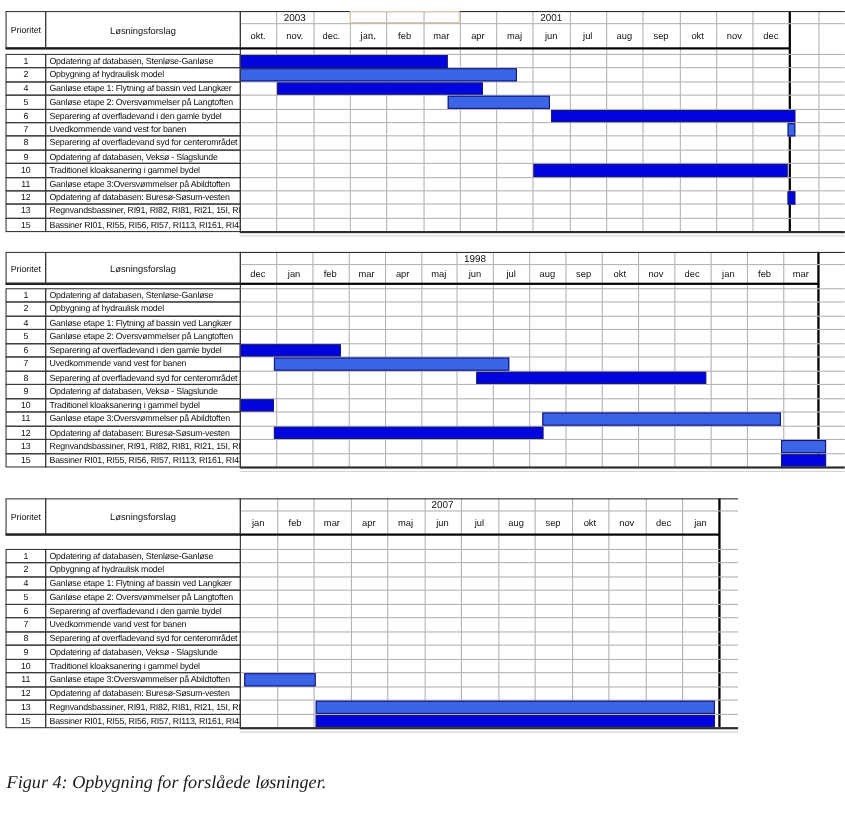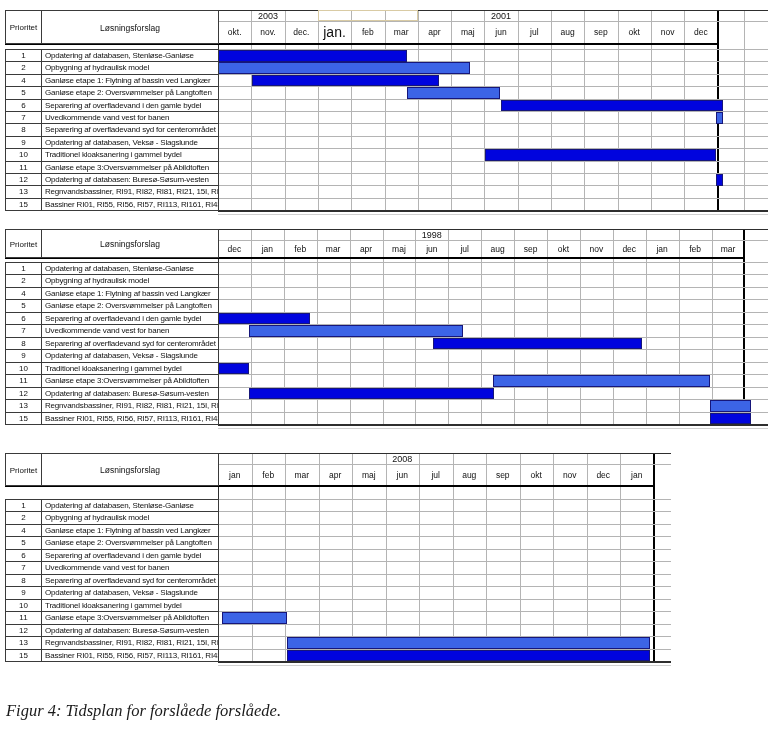--- a/index.html
+++ b/index.html
@@ -50,21 +50,21 @@
         <div class="abs" style="left: 0px; top: 175.4px; width: 549.5px; height: 1px; background: rgb(180, 180, 180);"></div>
         <div class="abs" style="left: 0px; top: 187.8px; width: 549.5px; height: 1px; background: rgb(180, 180, 180);"></div>
         <div class="abs" style="left: 0px; top: 200.2px; width: 549.5px; height: 2px; background: rgb(46, 46, 46);"></div>
         <div class="abs" style="left: 0px; top: 204.2px; width: 549.5px; height: 1px; background: rgb(208, 208, 208);"></div>
         <div class="abs" style="left: 99.9px; top: 0px; width: 99.9px; height: 11px; border: 1px solid rgb(217, 203, 164);"></div>
         <div class="abs" style="left: 24.95px; top: 0px; width: 50px; height: 11px; line-height: 12px; font-size: 9px; text-align: center;">2003</div>
         <div class="abs" style="left: 258.05px; top: 0px; width: 50px; height: 11px; line-height: 12px; font-size: 9px; text-align: center;">2001</div>
         <div class="abs" style="left: 0px; top: 11px; width: 33.3px; height: 23px; line-height: 23px; font-size: 8.5px; text-align: center;">okt.</div>
         <div class="abs" style="left: 33.3px; top: 11px; width: 33.3px; height: 23px; line-height: 23px; font-size: 8.5px; text-align: center;">nov.</div>
         <div class="abs" style="left: 66.6px; top: 11px; width: 33.3px; height: 23px; line-height: 23px; font-size: 8.5px; text-align: center;">dec.</div>
-        <div class="abs" style="left: 99.9px; top: 11px; width: 33.3px; height: 23px; line-height: 23px; font-size: 14px; text-align: center;">jan.</div>
+        <div class="abs" style="left: 99.9px; top: 11px; width: 33.3px; height: 23px; line-height: 23px; font-size: 10px; text-align: center; font-family: Liberation Serif, serif;">jan.</div>
         <div class="abs" style="left: 133.2px; top: 11px; width: 33.3px; height: 23px; line-height: 23px; font-size: 8.5px; text-align: center;">feb</div>
         <div class="abs" style="left: 166.5px; top: 11px; width: 33.3px; height: 23px; line-height: 23px; font-size: 8.5px; text-align: center;">mar</div>
         <div class="abs" style="left: 199.8px; top: 11px; width: 33.3px; height: 23px; line-height: 23px; font-size: 8.5px; text-align: center;">apr</div>
         <div class="abs" style="left: 233.1px; top: 11px; width: 33.3px; height: 23px; line-height: 23px; font-size: 8.5px; text-align: center;">maj</div>
         <div class="abs" style="left: 266.4px; top: 11px; width: 33.3px; height: 23px; line-height: 23px; font-size: 8.5px; text-align: center;">jun</div>
         <div class="abs" style="left: 299.7px; top: 11px; width: 33.3px; height: 23px; line-height: 23px; font-size: 8.5px; text-align: center;">jul</div>
         <div class="abs" style="left: 333px; top: 11px; width: 33.3px; height: 23px; line-height: 23px; font-size: 8.5px; text-align: center;">aug</div>
         <div class="abs" style="left: 366.3px; top: 11px; width: 33.3px; height: 23px; line-height: 23px; font-size: 8.5px; text-align: center;">sep</div>
         <div class="abs" style="left: 399.6px; top: 11px; width: 33.3px; height: 23px; line-height: 23px; font-size: 8.5px; text-align: center;">okt</div>
         <div class="abs" style="left: 432.9px; top: 11px; width: 33.3px; height: 23px; line-height: 23px; font-size: 8.5px; text-align: center;">nov</div>
@@ -228,21 +228,21 @@
         <div class="abs" style="left: 0px; top: 108.3px; width: 452.5px; height: 1px; background: rgb(180, 180, 180);"></div>
         <div class="abs" style="left: 0px; top: 120.76px; width: 452.5px; height: 1px; background: rgb(180, 180, 180);"></div>
         <div class="abs" style="left: 0px; top: 133.22px; width: 452.5px; height: 1px; background: rgb(180, 180, 180);"></div>
         <div class="abs" style="left: 0px; top: 145.68px; width: 452.5px; height: 1px; background: rgb(180, 180, 180);"></div>
         <div class="abs" style="left: 0px; top: 158.14px; width: 452.5px; height: 1px; background: rgb(180, 180, 180);"></div>
         <div class="abs" style="left: 0px; top: 170.6px; width: 452.5px; height: 1px; background: rgb(180, 180, 180);"></div>
         <div class="abs" style="left: 0px; top: 183.06px; width: 452.5px; height: 1px; background: rgb(180, 180, 180);"></div>
         <div class="abs" style="left: 0px; top: 195.52px; width: 452.5px; height: 1px; background: rgb(180, 180, 180);"></div>
         <div class="abs" style="left: 0px; top: 207.98px; width: 452.5px; height: 2px; background: rgb(46, 46, 46);"></div>
         <div class="abs" style="left: 0px; top: 211.98px; width: 452.5px; height: 1px; background: rgb(208, 208, 208);"></div>
-        <div class="abs" style="left: 159.25px; top: 0px; width: 50px; height: 11px; line-height: 12px; font-size: 9px; text-align: center;">2008</div>
+        <div class="abs" style="left: 159.25px; top: 0px; width: 50px; height: 11px; line-height: 12px; font-size: 9px; text-align: center;">2007</div>
         <div class="abs" style="left: 0px; top: 11px; width: 33.5px; height: 22px; line-height: 22px; font-size: 8.5px; text-align: center;">jan</div>
         <div class="abs" style="left: 33.5px; top: 11px; width: 33.5px; height: 22px; line-height: 22px; font-size: 8.5px; text-align: center;">feb</div>
         <div class="abs" style="left: 67px; top: 11px; width: 33.5px; height: 22px; line-height: 22px; font-size: 8.5px; text-align: center;">mar</div>
         <div class="abs" style="left: 100.5px; top: 11px; width: 33.5px; height: 22px; line-height: 22px; font-size: 8.5px; text-align: center;">apr</div>
         <div class="abs" style="left: 134px; top: 11px; width: 33.5px; height: 22px; line-height: 22px; font-size: 8.5px; text-align: center;">maj</div>
         <div class="abs" style="left: 167.5px; top: 11px; width: 33.5px; height: 22px; line-height: 22px; font-size: 8.5px; text-align: center;">jun</div>
         <div class="abs" style="left: 201px; top: 11px; width: 33.5px; height: 22px; line-height: 22px; font-size: 8.5px; text-align: center;">jul</div>
         <div class="abs" style="left: 234.5px; top: 11px; width: 33.5px; height: 22px; line-height: 22px; font-size: 8.5px; text-align: center;">aug</div>
         <div class="abs" style="left: 268px; top: 11px; width: 33.5px; height: 22px; line-height: 22px; font-size: 8.5px; text-align: center;">sep</div>
         <div class="abs" style="left: 301.5px; top: 11px; width: 33.5px; height: 22px; line-height: 22px; font-size: 8.5px; text-align: center;">okt</div>
@@ -277,13 +277,13 @@
       <div class="abs cell" style="left: 0px; top: 158.14px; width: 37px; height: 13.46px; line-height: 12.46px; font-size: 8px; text-align: center;">11</div>
       <div class="abs cell" style="left: 36px; top: 158.14px; width: 178px; height: 13.46px; line-height: 12.46px; font-size: 8px; letter-spacing: -0.2px; padding-left: 3px;">Ganløse etape 3:Oversvømmelser på Abildtoften</div>
       <div class="abs cell" style="left: 0px; top: 170.6px; width: 37px; height: 13.46px; line-height: 12.46px; font-size: 8px; text-align: center;">12</div>
       <div class="abs cell" style="left: 36px; top: 170.6px; width: 178px; height: 13.46px; line-height: 12.46px; font-size: 8px; letter-spacing: -0.2px; padding-left: 3px;">Opdatering af databasen: Buresø-Søsum-vesten</div>
       <div class="abs cell" style="left: 0px; top: 183.06px; width: 37px; height: 13.46px; line-height: 12.46px; font-size: 8px; text-align: center;">13</div>
       <div class="abs cell" style="left: 36px; top: 183.06px; width: 178px; height: 13.46px; line-height: 12.46px; font-size: 8px; letter-spacing: -0.2px; padding-left: 3px;">Regnvandsbassiner, RI91, RI82, RI81, RI21, 15I, RI54</div>
       <div class="abs cell" style="left: 0px; top: 195.52px; width: 37px; height: 13.46px; line-height: 12.46px; font-size: 8px; text-align: center;">15</div>
       <div class="abs cell" style="left: 36px; top: 195.52px; width: 178px; height: 13.46px; line-height: 12.46px; font-size: 8px; letter-spacing: -0.2px; padding-left: 3px;">Bassiner RI01, RI55, RI56, RI57, RI113, RI161, RI43, RI41</div>
     </div>
   </div>
-<div class="caption">Figur 4: Tidsplan for forslåede forslåede.</div>
+<div class="caption">Figur 4: Opbygning for forslåede løsninger.</div>
 
 </body></html>

